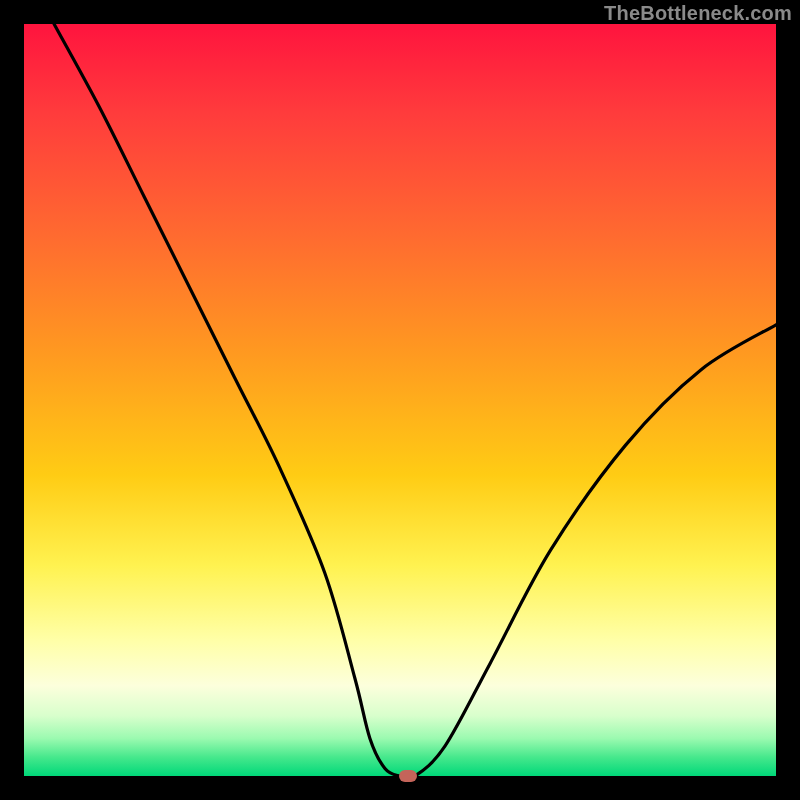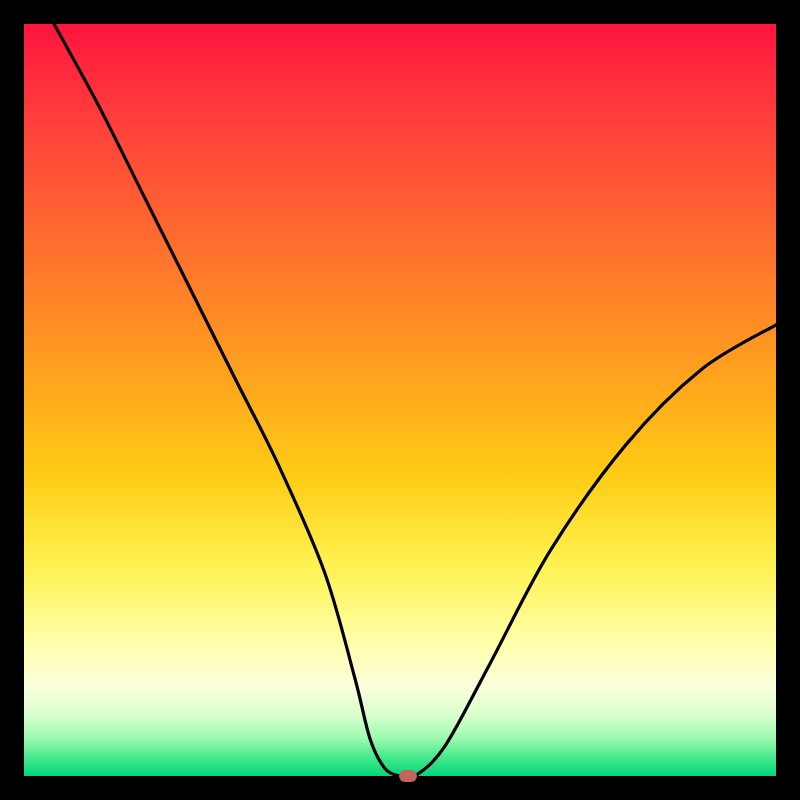--- a/index.html
+++ b/index.html
@@ -62,20 +62,21 @@
     height: 12px;
     border-radius: 6px;
     background: #c4645a;
     transform: translate(-50%, -50%);
   }
 </style>
 </head>
 <body>
 
 <div class="chart-container">
+  <div class="watermark">TheBottleneck.com</div>
 
   <div class="plot-area">
     <svg class="curve" viewBox="0 0 752 752" preserveAspectRatio="none">
       <path id="curve-path" fill="none" stroke="#000" stroke-width="3.2" stroke-linejoin="round" stroke-linecap="round" d="M 30.080000000000002,0 C 37.6,13.78666666666667 60.160000000000004,53.89333333333336 75.2,82.72000000000003 C 90.24000000000001,111.5466666666667 105.28,142.88000000000005 120.32000000000001,172.96000000000004 C 135.36,203.04000000000002 150.4,233.12 165.44,263.2 C 180.48,293.28 195.52000000000004,323.36 210.56000000000003,353.44 C 225.60000000000002,383.52 240.64000000000001,411.09333333333336 255.68,443.68 C 270.72,476.26666666666665 288.26666666666665,513.8666666666667 300.8,548.96 C 313.33333333333337,584.0533333333334 323.36,626.6666666666667 330.88,654.24 C 338.4,681.8133333333333 340.9066666666667,699.36 345.92,714.4 C 350.93333333333334,729.4399999999999 355.94666666666666,738.2133333333334 360.96,744.48 C 365.9733333333333,750.7466666666667 370.9866666666667,750.7466666666667 376,752 C 381.0133333333333,753.2533333333333 383.52,757.0133333333333 391.04,752 C 398.56000000000006,746.9866666666667 408.5866666666667,740.7199999999999 421.12000000000006,721.92 C 433.6533333333334,703.12 448.6933333333334,671.7866666666667 466.24,639.2 C 483.78666666666663,606.6133333333333 503.84,562.7466666666667 526.4,526.4 C 548.96,490.0533333333333 576.5333333333333,451.2 601.6,421.12 C 626.6666666666667,391.04 651.7333333333333,365.9733333333333 676.8000000000001,345.91999999999996 C 701.8666666666668,325.8666666666666 739.4666666666667,308.32 752,300.8"></path>
     </svg>
     <div id="marker" class="marker" style="left: 383.52px; top: 752px; background: rgb(196, 100, 90);"></div>
   </div>
 </div>
 
 </body></html>

